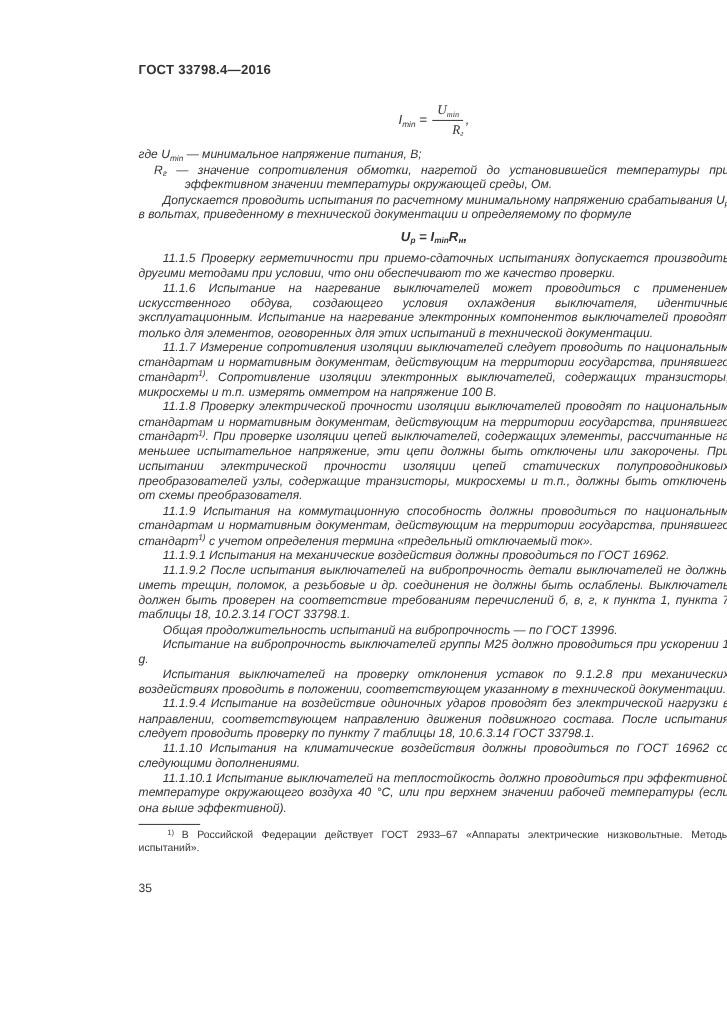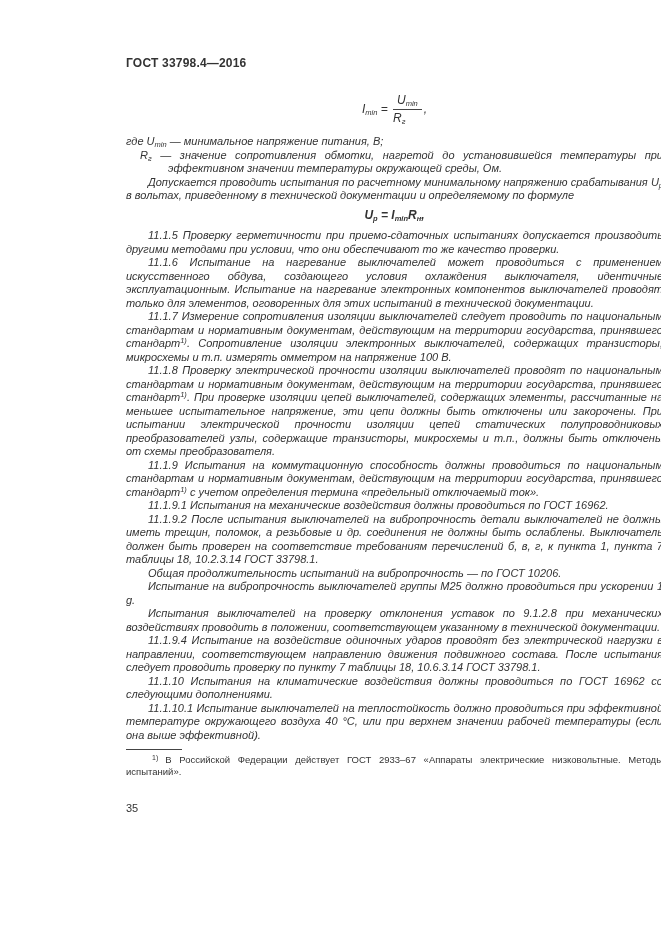--- a/index.html
+++ b/index.html
@@ -10,21 +10,21 @@
   }
   .doc-header{font-weight:bold;font-size:12px;letter-spacing:.2px;font-style:normal;margin:0;}
   .body-block{font-style:italic;font-size:11px;line-height:13.5px;text-align:justify;}
   p{margin:0;}
   sub{font-size:7.5px;line-height:0;vertical-align:-2px;}
   sup{font-size:7.5px;line-height:0;vertical-align:4px;}
   .formula{
     text-align:center;font-style:italic;font-size:12px;line-height:13px;
     margin:24px 0 10px 0;
   }
-  .frac{display:inline-block;vertical-align:middle;text-align:left;margin:0 2px;}
+  .frac{display:inline-block;vertical-align:middle;text-align:right;margin:0 2px;font-family:Liberation Serif, serif;}
   .frac .num{display:block;border-bottom:1px solid #444;padding:0 4px 2px 4px;}
   .frac .den{display:block;padding-top:2px;}
   .formula-inline{text-align:center;font-style:italic;font-size:12px;margin:6px 0 7px 0;font-weight:bold;}
   .where-cont{padding-left:42px;text-indent:-28px;}
   .clause{text-indent:22px;}
   .footnote-sep{width:56px;border:none;border-top:1px solid #444;margin:7px 0 4px 0;}
   .footnote{font-size:9.5px;line-height:11.5px;text-align:justify;font-style:normal;}
   .footnote p{text-indent:26px;}
   .footnote sup{font-size:7px;vertical-align:3px;}
   .page-number{font-size:11px;font-style:normal;margin-top:25px;}
@@ -54,21 +54,21 @@
     <div class="formula-inline"><span>U</span><sub>р</sub><span> = </span><span>I</span><sub>min</sub><span>R</span><sub>н</sub><span>,</span></div>
 
 
     <p class="clause"><span>11.1.5 Проверку герметичности при приемо-сдаточных испытаниях допускается производить другими методами при условии, что они обеспечивают то же качество проверки.</span></p>
     <p class="clause"><span>11.1.6 Испытание на нагревание выключателей может проводиться с применением искусственного обдува, создающего условия охлаждения выключателя, идентичные эксплуатационным. Испытание на нагревание электронных компонентов выключателей проводят только для элементов, оговоренных для этих испытаний в технической документации.</span></p>
     <p class="clause"><span>11.1.7 Измерение сопротивления изоляции выключателей следует проводить по национальным стандартам и нормативным документам, действующим на территории государства, принявшего стандарт</span><sup>1)</sup><span>. Сопротивление изоляции электронных выключателей, содержащих транзисторы, микросхемы и т.п. измерять омметром на напряжение 100 В.</span></p>
     <p class="clause"><span>11.1.8 Проверку электрической прочности изоляции выключателей проводят по национальным стандартам и нормативным документам, действующим на территории государства, принявшего стандарт</span><sup>1)</sup><span>. При проверке изоляции цепей выключателей, содержащих элементы, рассчитанные на меньшее испытательное напряжение, эти цепи должны быть отключены или закорочены. При испытании электрической прочности изоляции цепей статических полупроводниковых преобразователей узлы, содержащие транзисторы, микросхемы и т.п., должны быть отключены от схемы преобразователя.</span></p>
     <p class="clause"><span>11.1.9 Испытания на коммутационную способность должны проводиться по национальным стандартам и нормативным документам, действующим на территории государства, принявшего стандарт</span><sup>1)</sup><span> с учетом определения термина «предельный отключаемый ток».</span></p>
     <p class="clause"><span>11.1.9.1 Испытания на механические воздействия должны проводиться по ГОСТ 16962.</span></p>
     <p class="clause"><span>11.1.9.2 После испытания выключателей на вибропрочность детали выключателей не должны иметь трещин, поломок, а резьбовые и др. соединения не должны быть ослаблены. Выключатель должен быть проверен на соответствие требованиям перечислений б, в, г, к пункта 1, пункта 7 таблицы 18, 10.2.3.14 ГОСТ 33798.1.</span></p>
-    <p class="clause"><span>Общая продолжительность испытаний на вибропрочность — по ГОСТ 10206.</span></p>
+    <p class="clause"><span>Общая продолжительность испытаний на вибропрочность — по ГОСТ 13996.</span></p>
     <p class="clause"><span>Испытание на вибропрочность выключателей группы М25 должно проводиться при ускорении 1 g.</span></p>
     <p class="clause"><span>Испытания выключателей на проверку отклонения уставок по 9.1.2.8 при механических воздействиях проводить в положении, соответствующем указанному в технической документации.</span></p>
     <p class="clause"><span>11.1.9.4 Испытание на воздействие одиночных ударов проводят без электрической нагрузки в направлении, соответствующем направлению движения подвижного состава. После испытания следует проводить проверку по пункту 7 таблицы 18, 10.6.3.14 ГОСТ 33798.1.</span></p>
     <p class="clause"><span>11.1.10 Испытания на климатические воздействия должны проводиться по ГОСТ 16962 со следующими дополнениями.</span></p>
     <p class="clause"><span>11.1.10.1 Испытание выключателей на теплостойкость должно проводиться при эффективной температуре окружающего воздуха 40 °С, или при верхнем значении рабочей температуры (если она выше эффективной).</span></p>
   </div>
 
   <hr class="footnote-sep">
 
   <div class="footnote">

